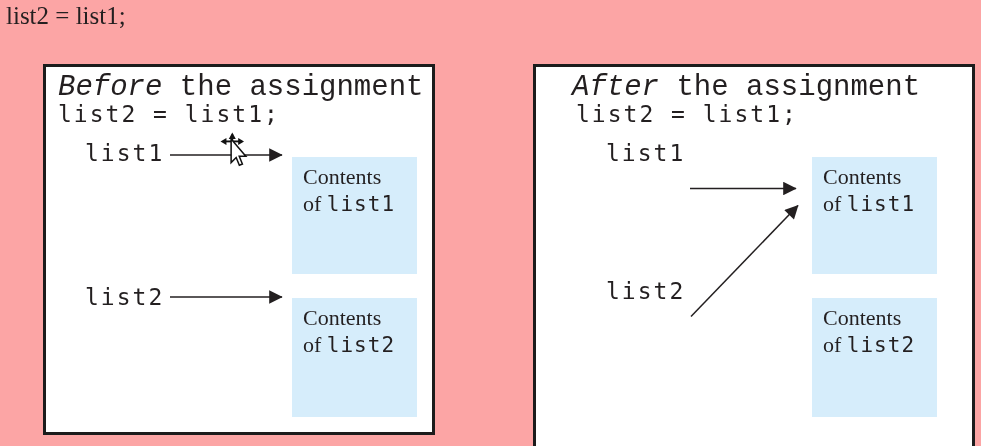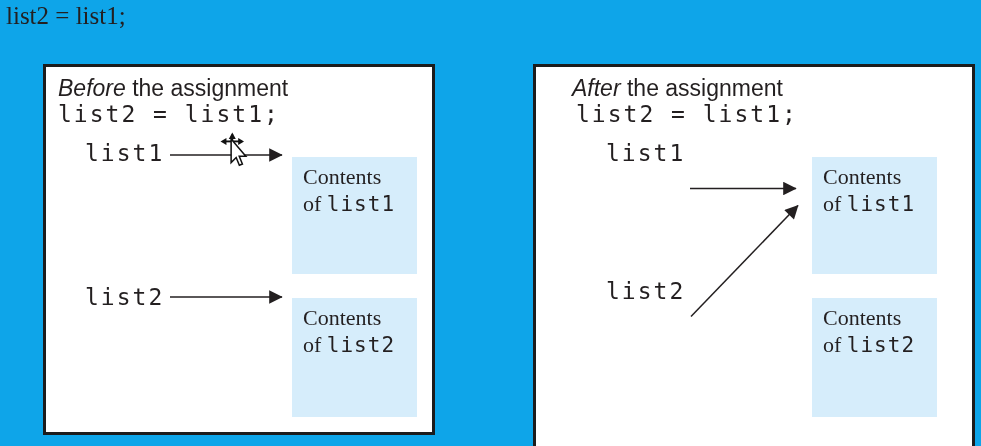--- a/index.html
+++ b/index.html
@@ -1,20 +1,20 @@
 <!DOCTYPE html>
 <html><head>
 <meta charset="utf-8">
 <style>
   html, body { margin: 0; padding: 0; background: #ffffff; }
   .stage {
     position: relative;
     width: 981px;
     height: 446px;
-    background: #0ea5e9;
+    background: #fca5a5;
     font-family: "Liberation Serif", serif;
     color: #231f20;
     overflow: hidden;
   }
   .top-statement {
     position: absolute;
     left: 6px;
     top: 2px;
     font-family: "Liberation Serif", serif;
     font-size: 25px;
@@ -25,22 +25,22 @@
     position: absolute;
     border: 3px solid #1c1c1c;
     background: #ffffff;
     box-sizing: border-box;
   }
   .panel-before { left: 43px; top: 64px; width: 392px; height: 371px; }
   .panel-after  { left: 533px; top: 64px; width: 442px; height: 438px; }
 
   .panel-title {
     position: absolute;
-    font-family: Liberation Sans, sans-serif;
-    font-size: 23px;
+    font-family: Liberation Mono, monospace;
+    font-size: 29px;
     line-height: 26px;
     white-space: pre;
   }
   .panel-title .emph { font-style: italic; }
   .panel-before .panel-title { left: 12px; top: 8px; }
   .panel-after  .panel-title { left: 36px; top: 8px; }
   .panel-code {
     position: absolute;
     font-family: "DejaVu Sans Mono", "Liberation Mono", monospace;
     font-size: 23px;

